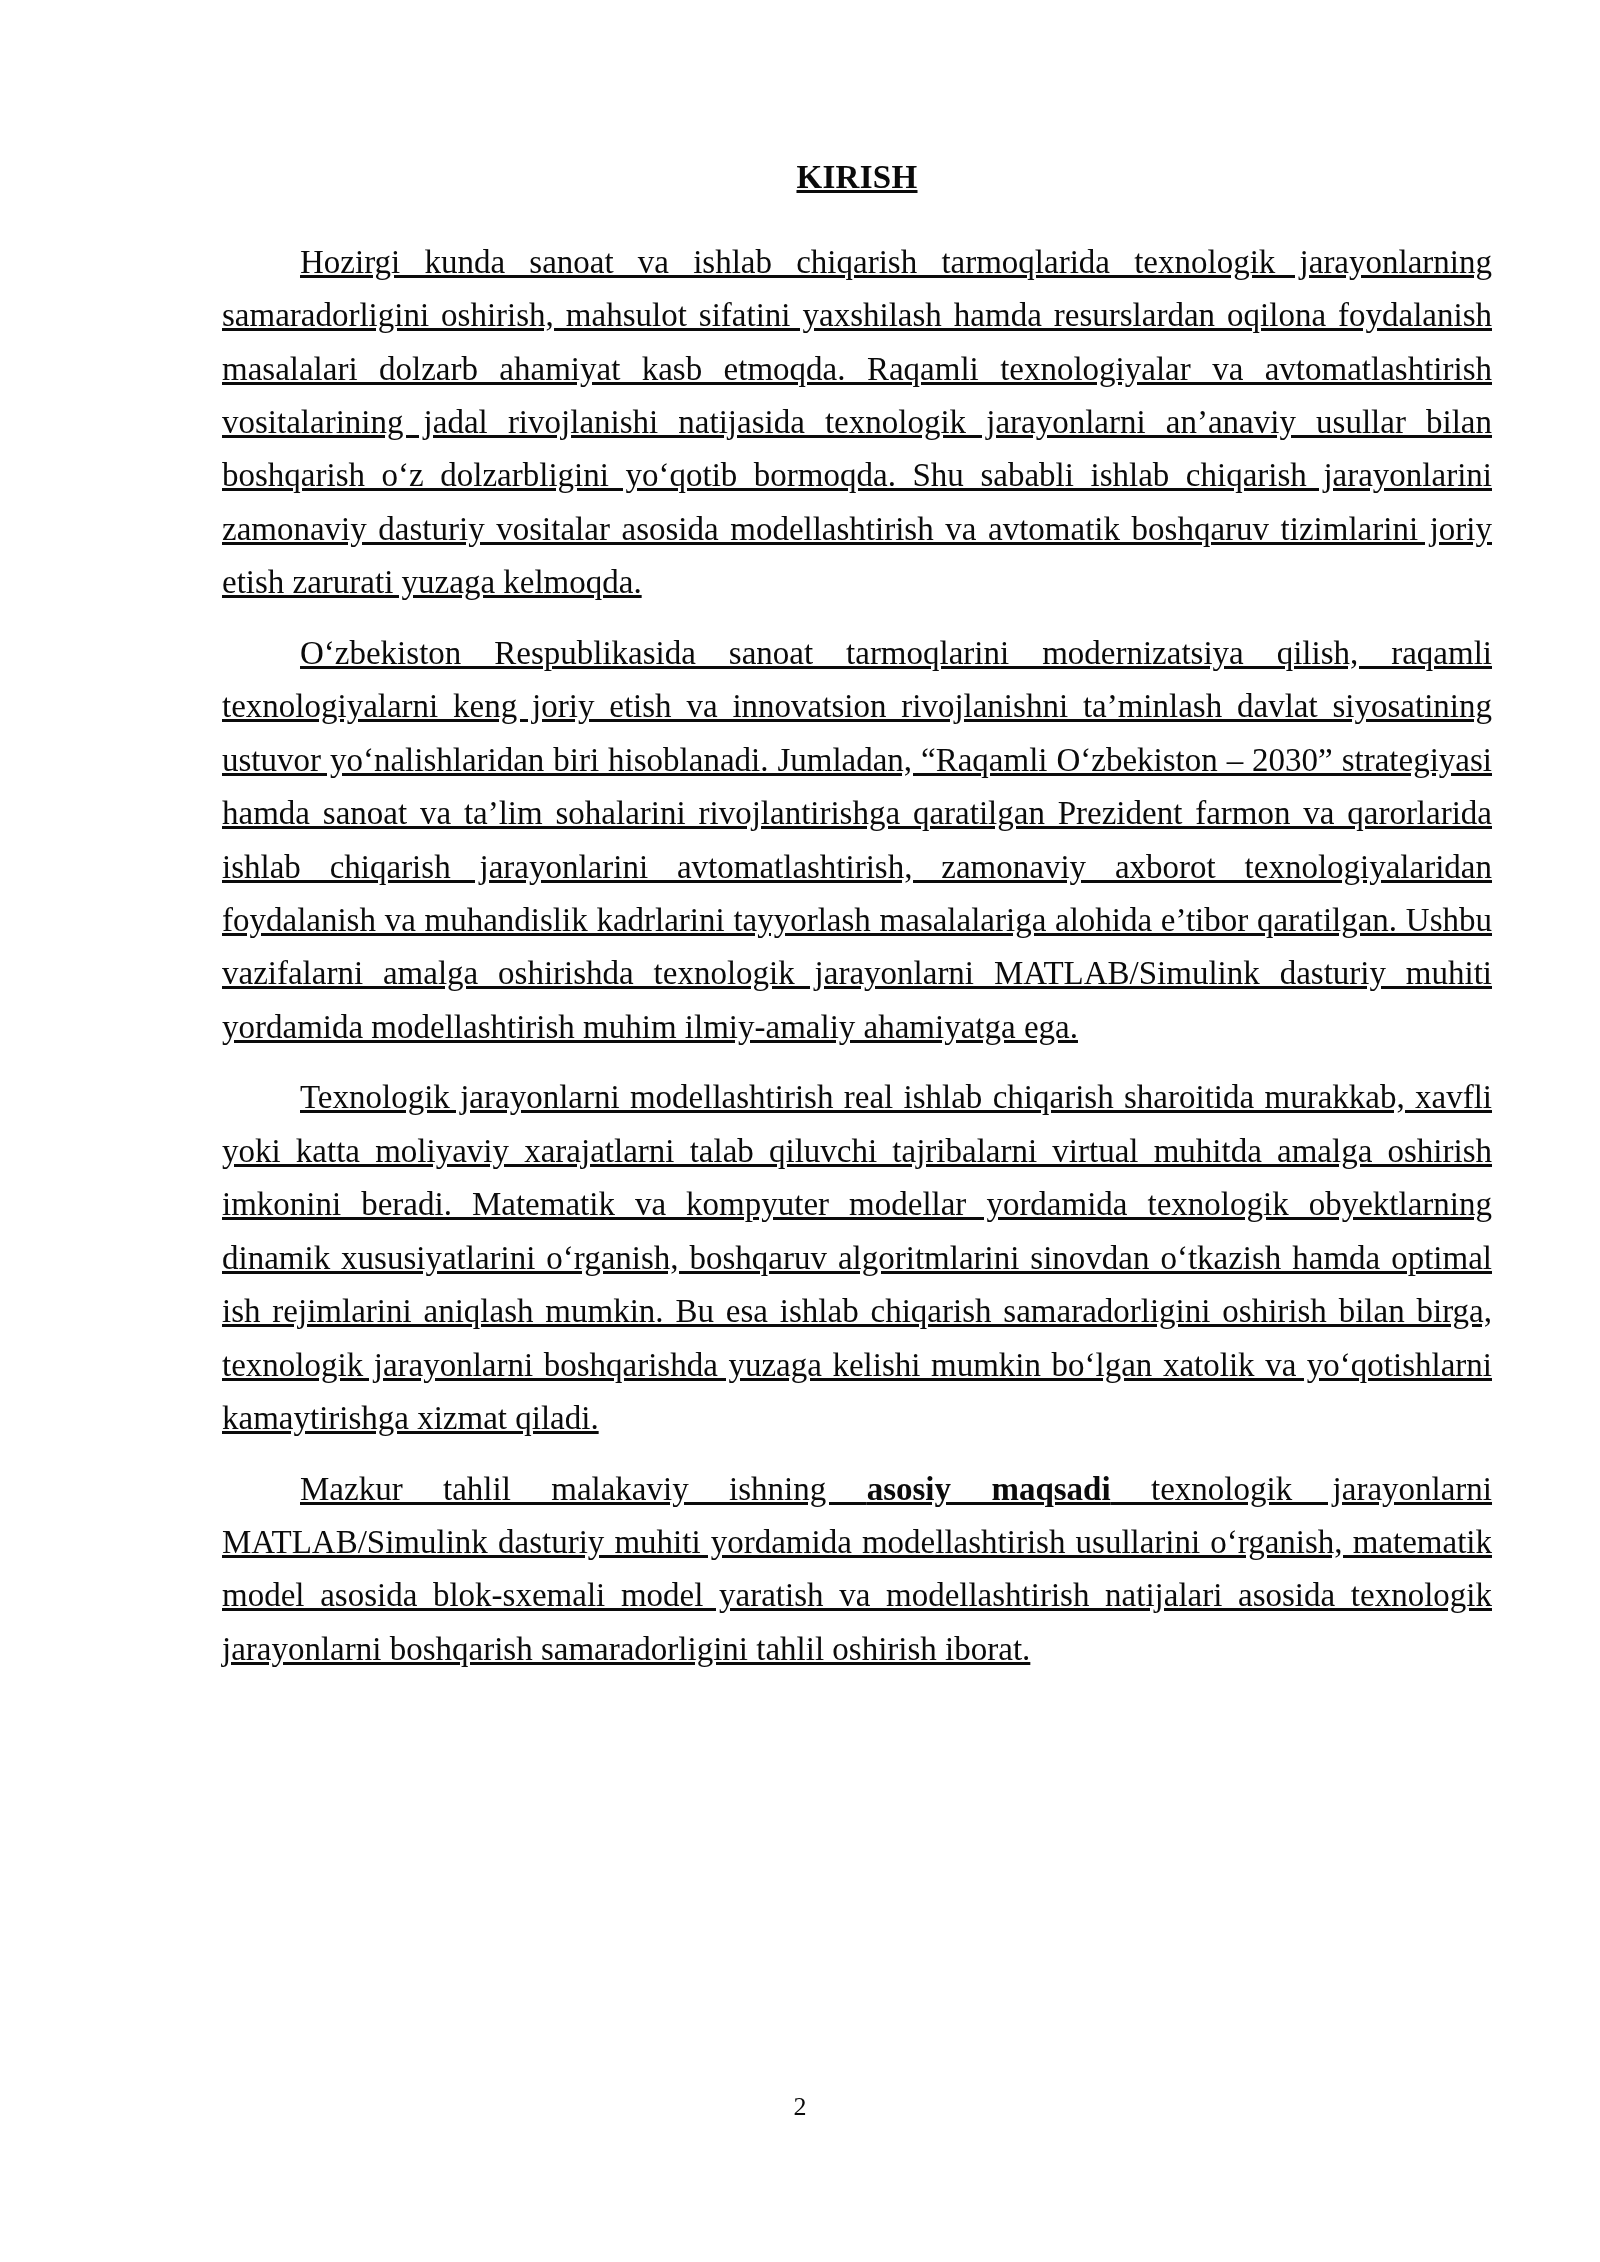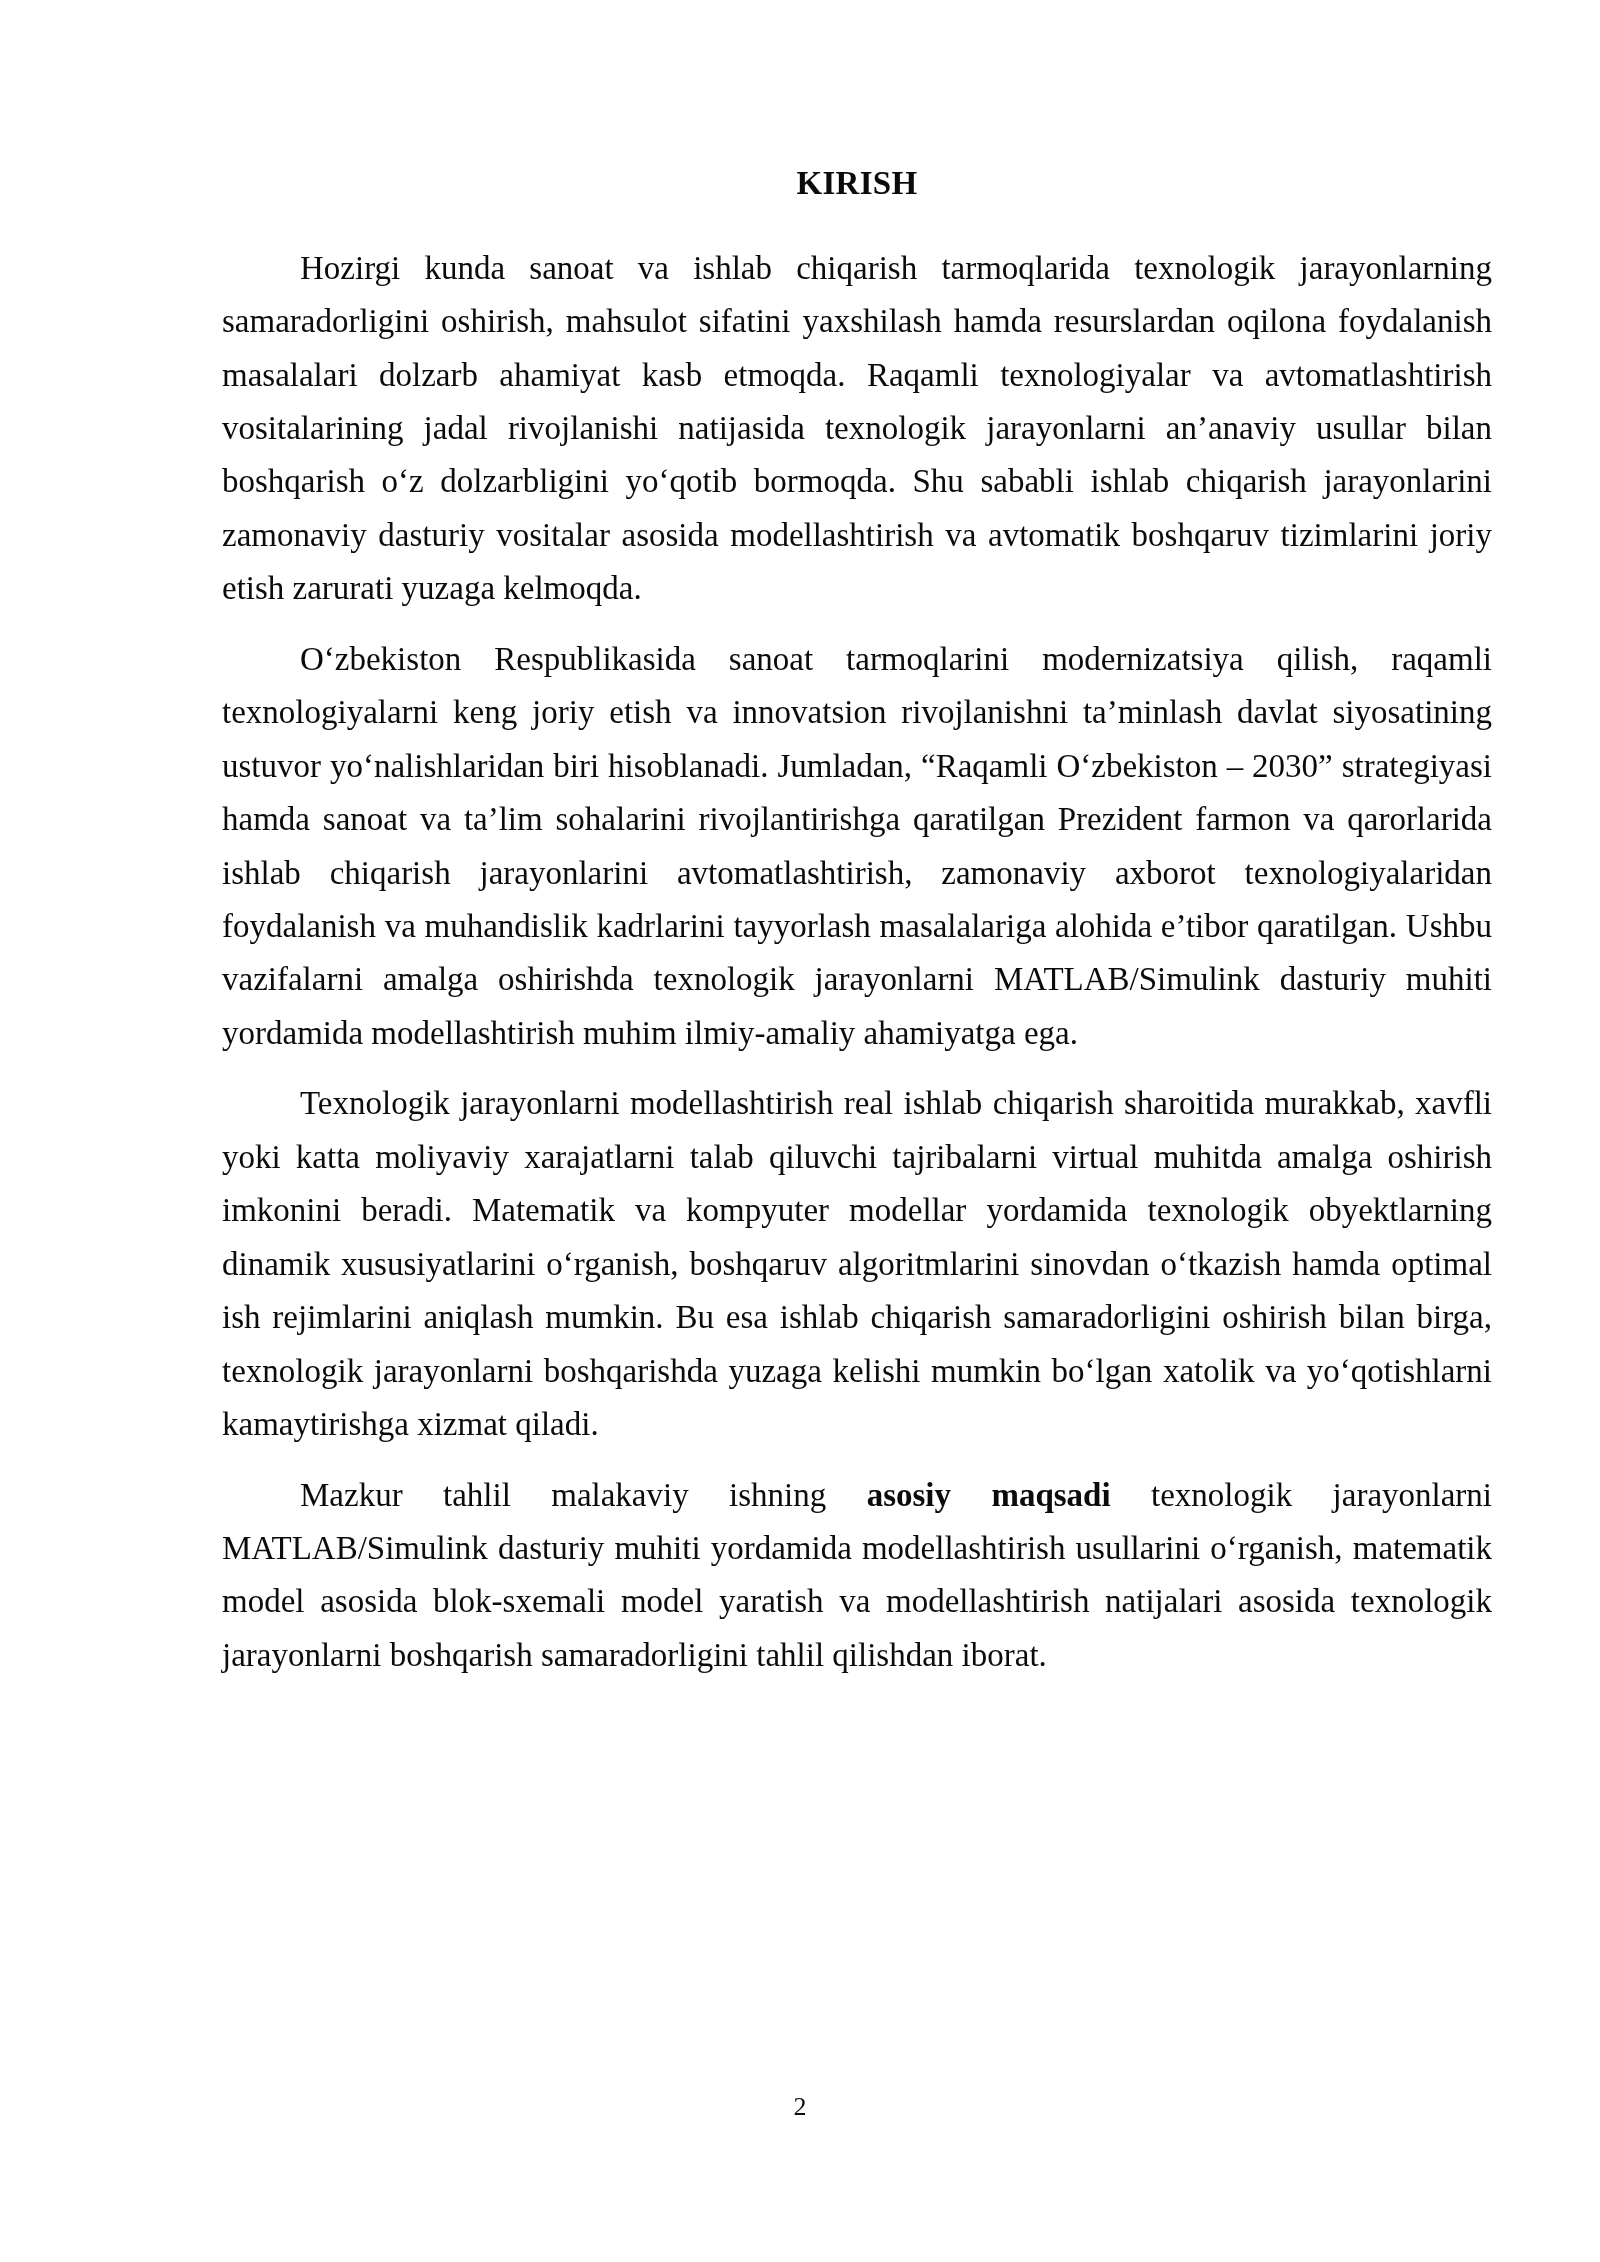--- a/index.html
+++ b/index.html
@@ -13,22 +13,23 @@
     background: #ffffff;
     position: relative;
     box-sizing: border-box;
     font-family: "Liberation Serif", "DejaVu Serif", serif;
     color: #0b0b0b;
     overflow: hidden;
   }
   .content {
     position: absolute;
     left: 222px;
-    top: 164px;
+    top: 158px;
     width: 1270px;
+    text-decoration: underline;
   }
   .doc-title {
     text-align: center;
     font-weight: bold;
     font-size: 33px;
     letter-spacing: 0.3px;
     margin: 0 0 38px 0;
     line-height: 1.2;
   }
   p.body-par {
@@ -64,18 +65,18 @@
   <div class="content">
 
     <h1 class="doc-title">KIRISH</h1>
 
     <p class="body-par">Hozirgi kunda sanoat va ishlab chiqarish tarmoqlarida texnologik jarayonlarning samaradorligini oshirish, mahsulot sifatini yaxshilash hamda resurslardan oqilona foydalanish masalalari dolzarb ahamiyat kasb etmoqda. Raqamli texnologiyalar va avtomatlashtirish vositalarining jadal rivojlanishi natijasida texnologik jarayonlarni an’anaviy usullar bilan boshqarish o‘z dolzarbligini yo‘qotib bormoqda. Shu sababli ishlab chiqarish jarayonlarini zamonaviy dasturiy vositalar asosida modellashtirish va avtomatik boshqaruv tizimlarini joriy etish zarurati yuzaga kelmoqda.</p>
 
     <p class="body-par">O‘zbekiston Respublikasida sanoat tarmoqlarini modernizatsiya qilish, raqamli texnologiyalarni keng joriy etish va innovatsion rivojlanishni ta’minlash davlat siyosatining ustuvor yo‘nalishlaridan biri hisoblanadi. Jumladan, “Raqamli O‘zbekiston – 2030” strategiyasi hamda sanoat va ta’lim sohalarini rivojlantirishga qaratilgan Prezident farmon va qarorlarida ishlab chiqarish jarayonlarini avtomatlashtirish, zamonaviy axborot texnologiyalaridan foydalanish va muhandislik kadrlarini tayyorlash masalalariga alohida e’tibor qaratilgan. Ushbu vazifalarni amalga oshirishda texnologik jarayonlarni MATLAB/Simulink dasturiy muhiti yordamida modellashtirish muhim ilmiy-amaliy ahamiyatga ega.</p>
 
     <p class="body-par">Texnologik jarayonlarni modellashtirish real ishlab chiqarish sharoitida murakkab, xavfli yoki katta moliyaviy xarajatlarni talab qiluvchi tajribalarni virtual muhitda amalga oshirish imkonini beradi. Matematik va kompyuter modellar yordamida texnologik obyektlarning dinamik xususiyatlarini o‘rganish, boshqaruv algoritmlarini sinovdan o‘tkazish hamda optimal ish rejimlarini aniqlash mumkin. Bu esa ishlab chiqarish samaradorligini oshirish bilan birga, texnologik jarayonlarni boshqarishda yuzaga kelishi mumkin bo‘lgan xatolik va yo‘qotishlarni kamaytirishga xizmat qiladi.</p>
 
-    <p class="body-par"><span>Mazkur tahlil malakaviy ishning </span><b class="strong">asosiy maqsadi</b><span> texnologik jarayonlarni MATLAB/Simulink dasturiy muhiti yordamida modellashtirish usullarini o‘rganish, matematik model asosida blok-sxemali model yaratish va modellashtirish natijalari asosida texnologik jarayonlarni boshqarish samaradorligini tahlil qilishdan iborat.</span></p>
+    <p class="body-par"><span>Mazkur tahlil malakaviy ishning </span><b class="strong">asosiy maqsadi</b><span> texnologik jarayonlarni MATLAB/Simulink dasturiy muhiti yordamida modellashtirish usullarini o‘rganish, matematik model asosida blok-sxemali model yaratish va modellashtirish natijalari asosida texnologik jarayonlarni boshqarish samaradorligini tahlil oshirish iborat.</span></p>
 
   </div>
 
   <div class="page-number">2</div>
 </div>
 
 </body></html>

